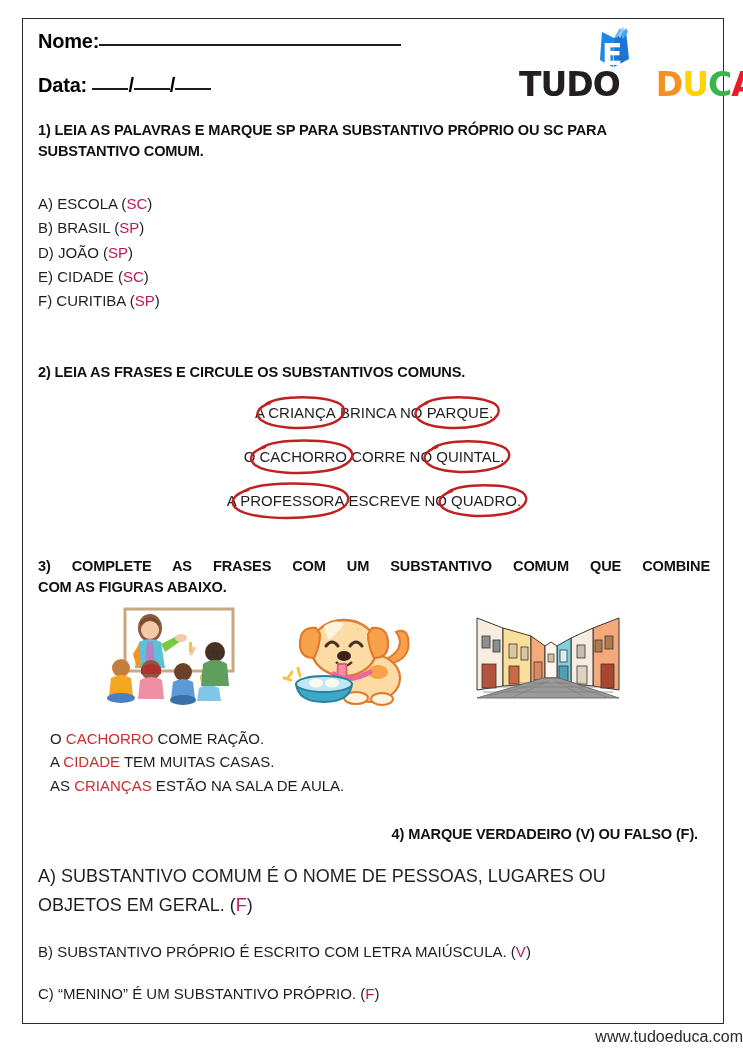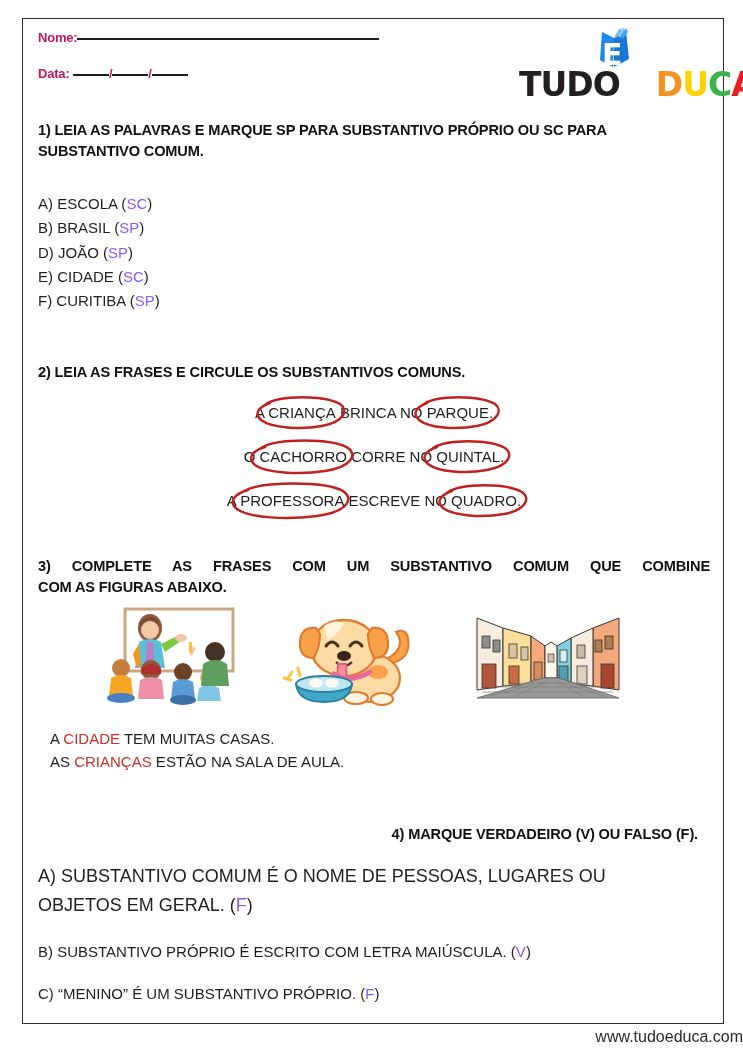--- a/index.html
+++ b/index.html
@@ -33,28 +33,28 @@
 
   
   .header {
     position: absolute;
     left: 38px;
     top: 30px;
     width: 670px;
     height: 68px;
   }
   .nome-row, .data-row {
-    font-size: 13px;
+    font-size: 20px;
     font-weight: bold;
     letter-spacing: -0.2px;
     white-space: nowrap;
-    color: #be185d;
+    color: #000000;
   }
   .nome-row { position: absolute; left: 0; top: 0; }
-  .data-row { position: absolute; left: 0; top: 36px; }
+  .data-row { position: absolute; left: 0; top: 44px; }
   .blank-line {
     display: inline-block;
     border-bottom: 2px solid #1d1d1d;
     vertical-align: 2px;
   }
   .bl-long { width: 302px; }
   .bl-short { width: 36px; }
   .slash { font-weight: bold; }
 
   
@@ -109,21 +109,21 @@
     color: #111;
     line-height: 1.45;
     letter-spacing: -0.15px;
   }
   .qbody {
     position: absolute;
     font-size: 15px;
     color: #1f1f1f;
     line-height: 1.62;
   }
-  .ans { color: #8b5cf6; }
+  .ans { color: #be185d; }
   .red { color: #c9302c; }
 
   
   #q1-title { left: 38px; top: 120px; width: 672px; }
   #q1-list  { left: 38px; top: 192px; width: 400px; }
   #q1-list div { white-space: nowrap; }
 
   
   #q2-title { left: 38px; top: 362px; width: 672px; }
   #q2-lines {
@@ -399,20 +399,21 @@
           <path d="M10 80 L140 80"></path>
             <path d="M24 75 L126 75"></path>
             <path d="M44 71 L108 71"></path>
         </g>
       </svg>
     </div>
 
   </div>
 
   <div class="qbody" id="q3-answers">
+    <div><span>O </span><span class="red">CACHORRO</span><span> COME RAÇÃO.</span></div>
     <div><span>A </span><span class="red">CIDADE</span><span> TEM MUITAS CASAS.</span></div>
     <div><span>AS </span><span class="red">CRIANÇAS</span><span> ESTÃO NA SALA DE AULA.</span></div>
   </div>
 
   <div class="qtitle" id="q4-title">4) MARQUE VERDADEIRO (V) OU FALSO (F).</div>
   <div class="qbody" id="q4-a"><span>A) SUBSTANTIVO COMUM É O NOME DE PESSOAS, LUGARES OU OBJETOS EM GERAL. (</span><span class="ans">F</span><span>)</span></div>
   <div class="qbody" id="q4-b"><span>B) SUBSTANTIVO PRÓPRIO É ESCRITO COM LETRA MAIÚSCULA. (</span><span class="ans">V</span><span>)</span></div>
   <div class="qbody" id="q4-c"><span>C) “MENINO” É UM SUBSTANTIVO PRÓPRIO. (</span><span class="ans">F</span><span>)</span></div>
 
   <div class="footer">www.tudoeduca.com</div>

